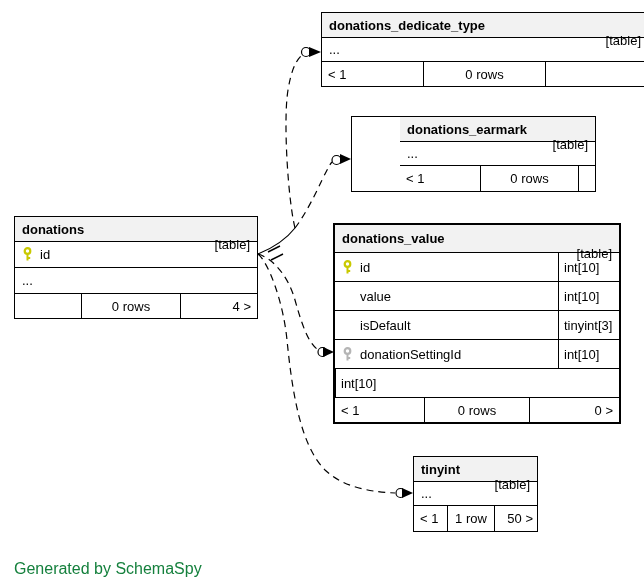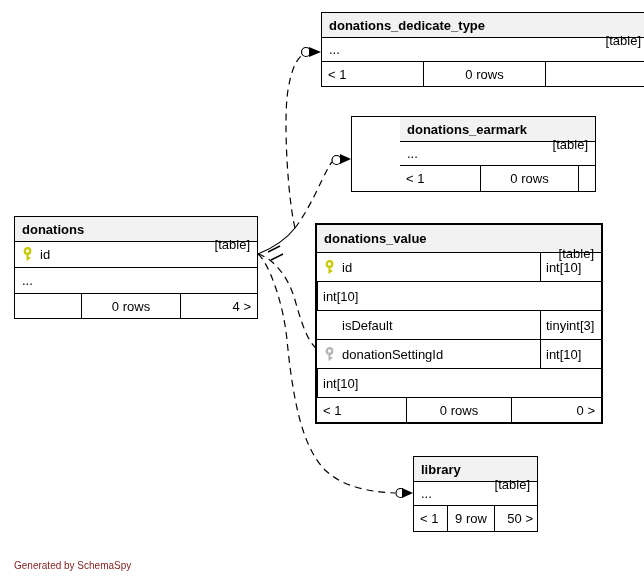--- a/index.html
+++ b/index.html
@@ -18,21 +18,21 @@
   .row:last-child { border-bottom:none; }
   .col-row { display:flex; align-items:stretch; border-bottom:1px solid #000; }
   .col-name { flex:1 1 auto; display:flex; align-items:center; padding:0 7px; }
   .col-type { width:61px; border-left:1px solid #000; display:flex; align-items:center; padding:0 5px; }
   .keyslot { width:18px; display:inline-flex; align-items:center; }
   .footer { display:flex; }
   .fcell { display:flex; align-items:center; padding:0 6px; border-right:1px solid #000; }
   .fcell:last-child { border-right:none; }
   .fcell.c { justify-content:center; }
   .fcell.r { justify-content:flex-end; }
-  .note { position:absolute; left:14px; top:560px; font-size:10px; color:#7f1d1d;text-align:center; }
+  .note { position:absolute; left:14px; top:560px; font-size:16px; color:#15803d;text-align:center; }
 </style>
 </head>
 <body>
 
 <div id="canvas">
 
   <svg id="wires" viewBox="0 0 644 587" xmlns="http://www.w3.org/2000/svg">
     <g stroke="#000" fill="none" stroke-width="1.2">
 
       <path d="M 258,254 C 268,250 284,242 295,228"></path>
@@ -113,40 +113,44 @@
     <div class="row" style="height:26px;">
       <span>...</span>
     </div>
     <div class="footer" style="height:24px;">
       <span class="fcell" style="width:67px;"></span>
       <span class="fcell c" style="width:99px;">0 rows</span>
       <span class="fcell r" style="flex:1;">4 &gt;</span>
     </div>
   </div>
 
-  <div class="tbl thick" style="left:315px; top:223px; width:288px;">
+  <div class="tbl thick" style="left:333px; top:223px; width:288px;">
     <div class="tbl-header" style="height:28px;">
       <span class="tbl-name">donations_value</span>
       <span class="tbl-tag">[table]</span>
     </div>
 
     <div class="col-row" style="height:29px;">
       <span class="col-name">
         <span class="keyslot">
           <svg width="11" height="15" viewBox="0 0 11 15">
             <circle cx="5.5" cy="4" r="2.8" fill="none" stroke="#c9c900" stroke-width="2.2"></circle>
             <path d="M 5.5,6.5 L 5.5,13.5 M 5.5,11 L 8.2,11" stroke="#c9c900" stroke-width="2" fill="none"></path>
           </svg>
         </span>
         <span>id</span>
       </span>
       <span class="col-type">int[10]</span>
     </div>
 
     <div class="col-row" style="height:29px;">
+      <span class="col-name">
+        <span class="keyslot"></span>
+        <span>value</span>
+      </span>
       <span class="col-type">int[10]</span>
     </div>
 
     <div class="col-row" style="height:29px;">
       <span class="col-name">
         <span class="keyslot"></span>
         <span>isDefault</span>
       </span>
       <span class="col-type">tinyint[3]</span>
     </div>
@@ -170,28 +174,28 @@
 
     <div class="footer" style="height:24px;">
       <span class="fcell" style="width:90px;">&lt; 1</span>
       <span class="fcell c" style="width:105px;">0 rows</span>
       <span class="fcell r" style="flex:1;">0 &gt;</span>
     </div>
   </div>
 
   <div class="tbl" style="left:413px; top:456px; width:125px;">
     <div class="tbl-header" style="height:25px;">
-      <span class="tbl-name">library</span>
+      <span class="tbl-name">tinyint</span>
       <span class="tbl-tag">[table]</span>
     </div>
     <div class="row" style="height:24px;">
       <span>...</span>
     </div>
     <div class="footer" style="height:25px;">
       <span class="fcell" style="width:34px;">&lt; 1</span>
-      <span class="fcell c" style="width:47px; padding:0 2px;">9 row</span>
+      <span class="fcell c" style="width:47px; padding:0 2px;">1 row</span>
       <span class="fcell r" style="flex:1; padding:0 4px;">50 &gt;</span>
     </div>
   </div>
 
   <div class="note">Generated by SchemaSpy</div>
 
 </div>
 
 </body></html>

